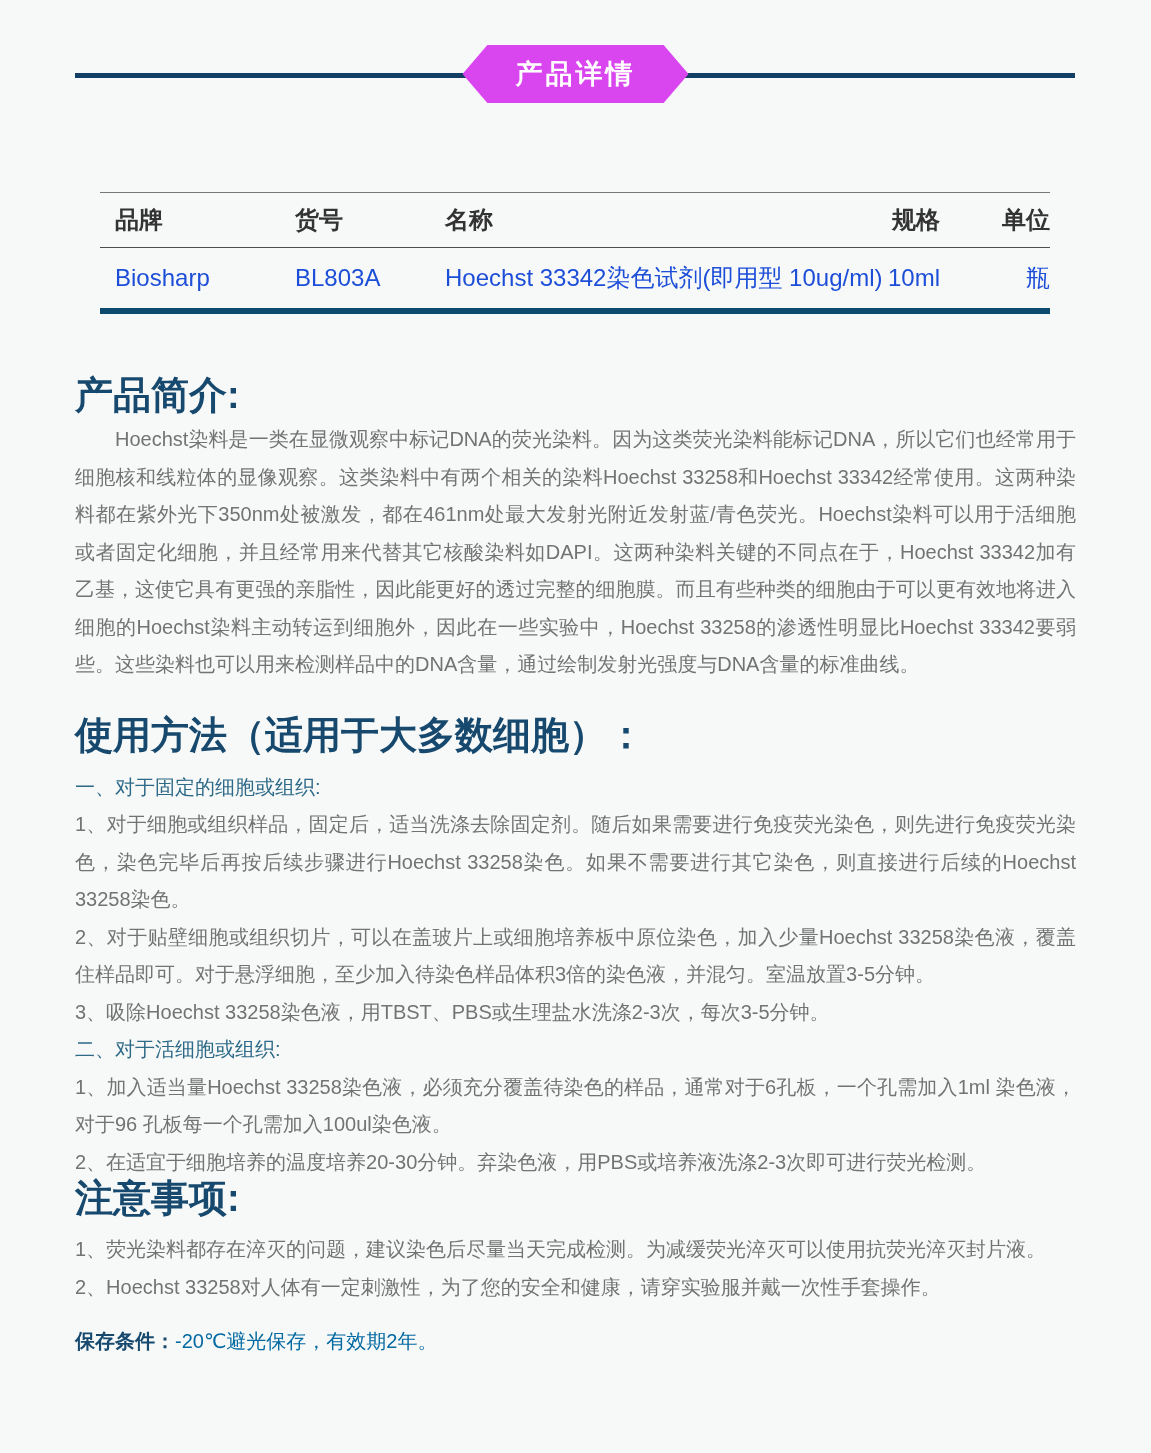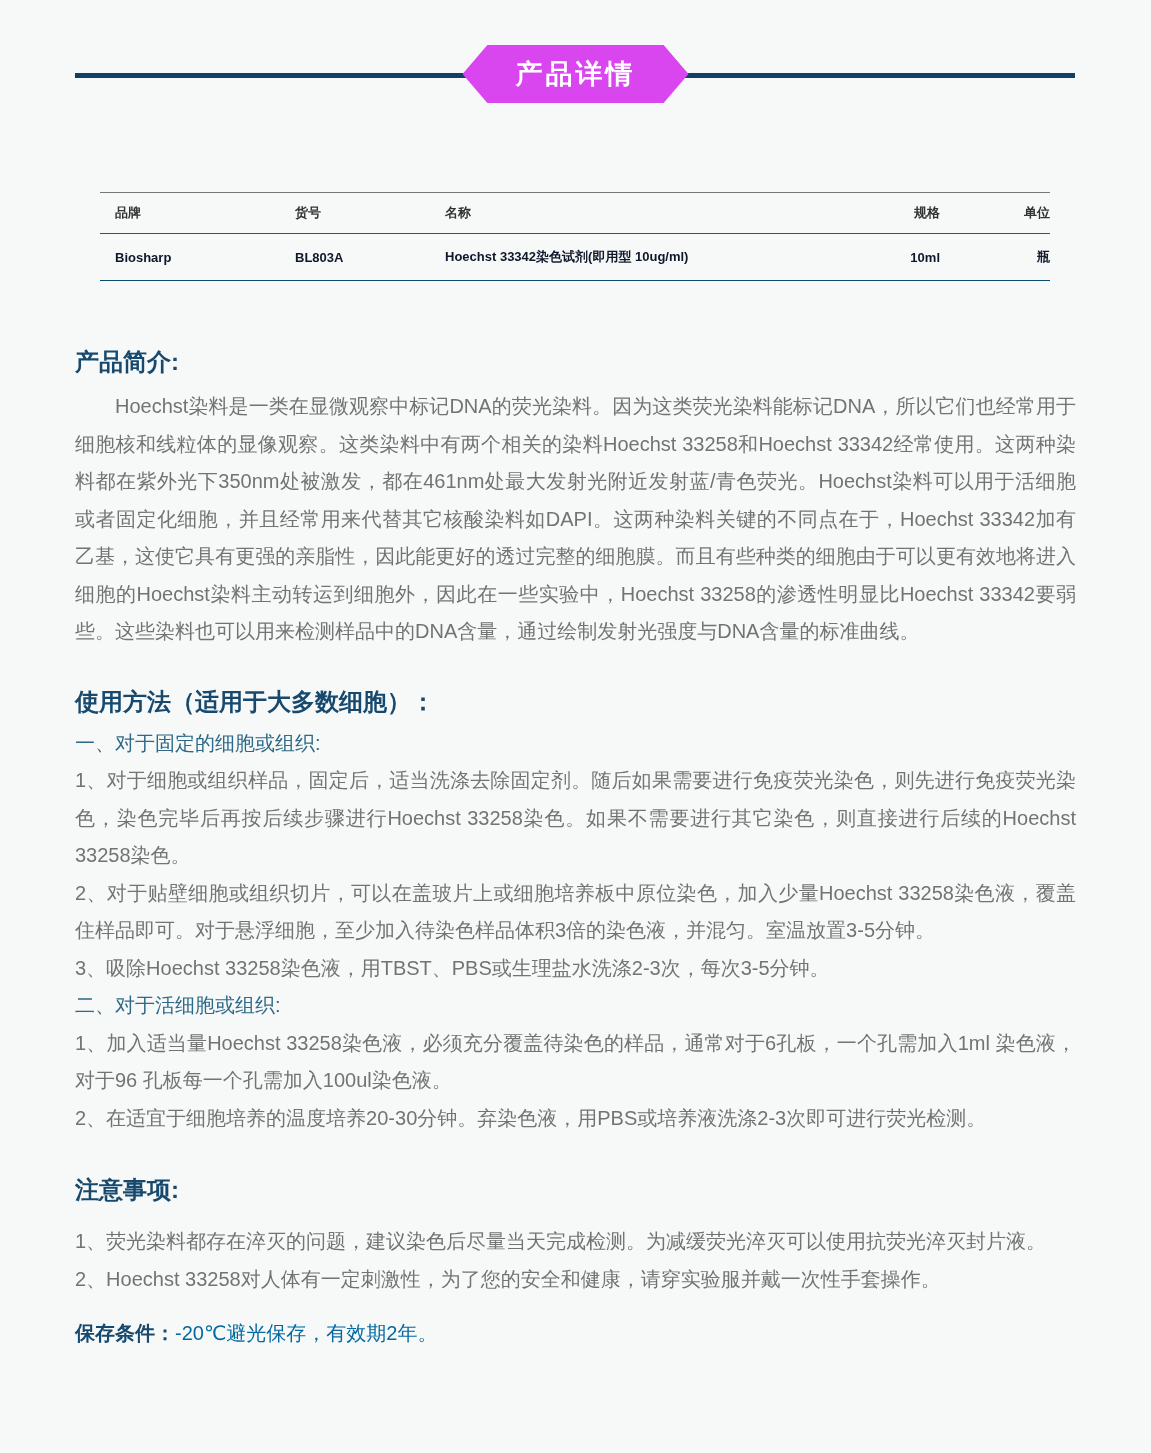--- a/index.html
+++ b/index.html
@@ -27,53 +27,53 @@
   .banner-badge span {
     color:#ffffff; font-size:27px; font-weight:bold; letter-spacing:3px;
   }
 
   
   .content { margin:0 75px; }
 
   
   table.product-table {
     width:950px; margin:89px 0 0 25px;
-    border-collapse:collapse; font-size:13px; table-layout:fixed;
+    border-collapse:collapse; font-size:24px; table-layout:fixed;
   }
   .product-table col.c1 { width:180px; }
   .product-table col.c2 { width:150px; }
   .product-table col.c3 { width:410px; }
   .product-table col.c4 { width:100px; }
   .product-table col.c5 { width:110px; }
   .product-table th {
     border-top:1px solid #787878; border-bottom:1px solid #4d4d4d;
     color:#333333; font-weight:bold; text-align:left;
     padding:11px 0 11px 15px; white-space:nowrap;
   }
   .product-table td {
-    border-bottom:1px solid #0c4a6e; color:#0f172a;
-    padding:14px 0 14px 15px; white-space:nowrap;font-weight:bold;
+    border-bottom:6px solid #0c4a6e; color:#1d4ed8;
+    padding:14px 0 14px 15px; white-space:nowrap;
   }
   .product-table th.center, .product-table td.center { text-align:right; padding-left:0; padding-right:0; }
 
   
   .sec-heading {
-    color:#17496e; font-size:24px; font-weight:bold; line-height:34px;
+    color:#17496e; font-size:38px; font-weight:bold; line-height:34px;
   }
   .h-intro  { margin-top:64px; }
   .h-usage  { margin-top:34px; }
-  .h-notes  { margin-top:36px; }
+  .h-notes  { }
 
   
   .body-text {
     font-size:20px; line-height:37.5px; color:#737373;
     text-align:justify;
   }
   .intro-para { margin-top:9px; text-indent:2em; }
-  .usage-block { margin-top:6px; }
+  .usage-block { margin-top:17px; }
   .subhead {
     color:#2e6a88; font-size:20px; line-height:37.5px;
   }
   .notes-block { margin-top:16px; }
 
   
   .storage { margin-top:17px; font-size:20px; line-height:37.5px; }
   .storage-label { color:#17496e; font-weight:bold; }
   .storage-value { color:#0369a1; }
 </style>

